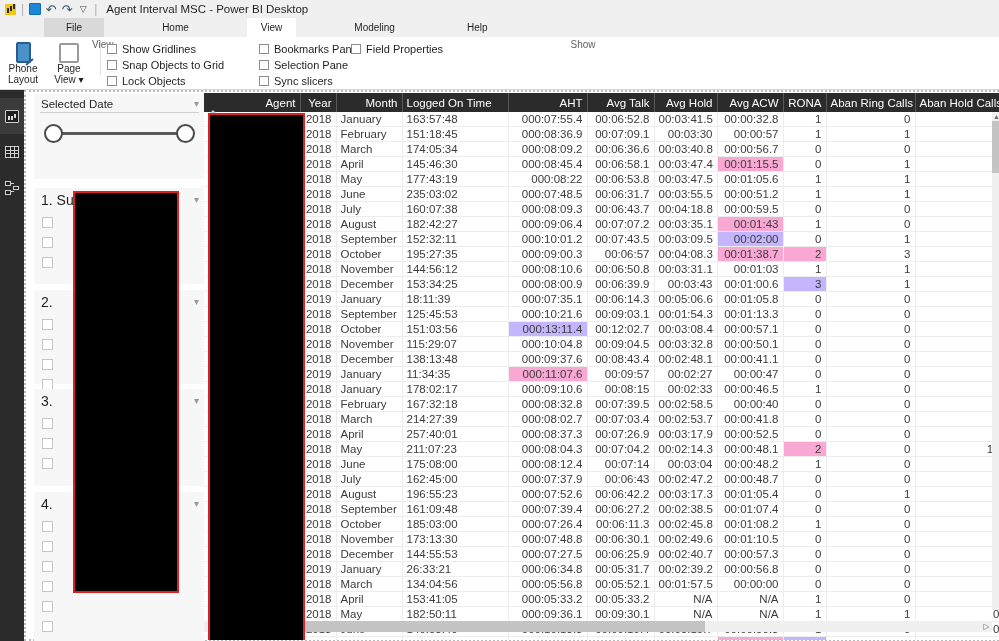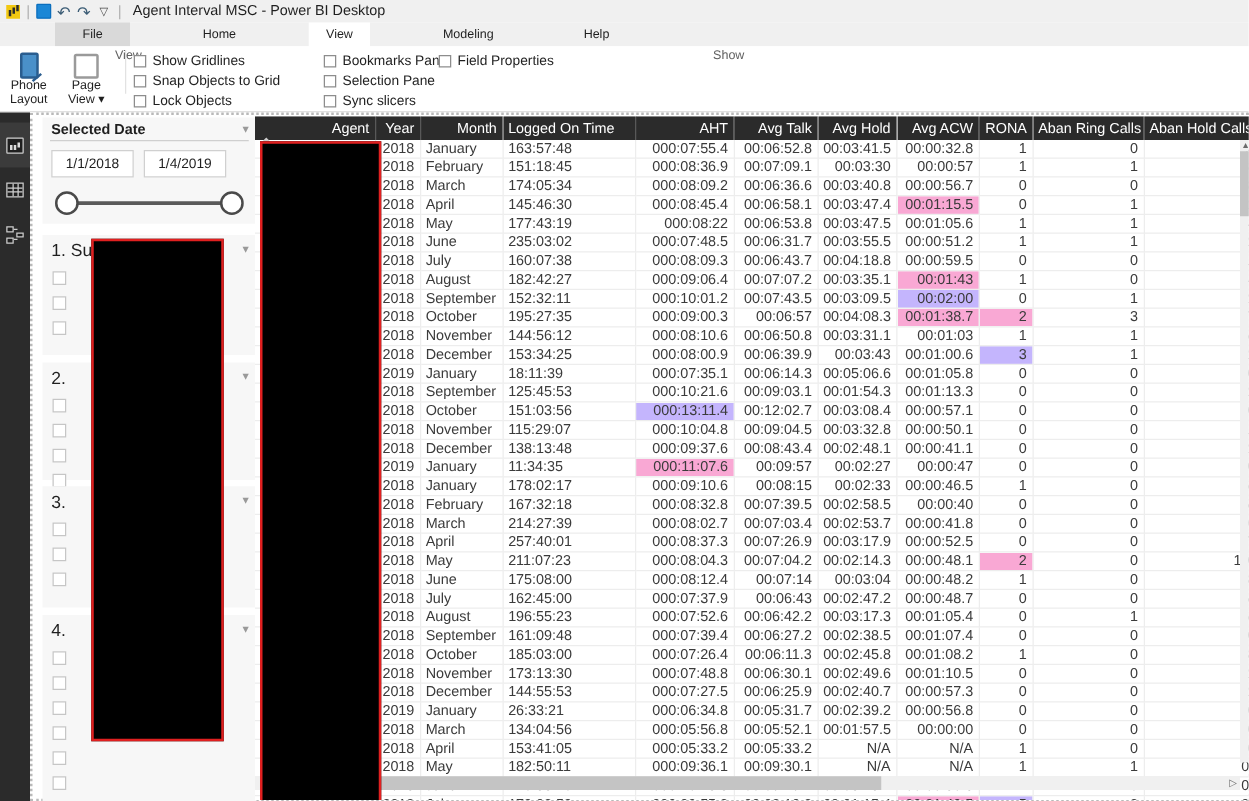--- a/index.html
+++ b/index.html
@@ -86,21 +86,21 @@
   .canvas {
     position:absolute; left:24px; top:90px; width:975px; height:551px;
     background:#ffffff;
     border:2px dotted #b9b9b9;
   }
 
   
   .slicerpane { position:absolute; left:8px; top:2px; width:171px; height:540px; }
   .slicer { background:#f7f7f7; position:relative; }
   .slicer-hd { display:flex; align-items:center; justify-content:space-between; padding:4px 6px 2px 7px;}
-  .slicer-title { font-size:11.5px; color:#1f1f1f; font-weight:bold; }
+  .slicer-title { font-size:11.5px; color:#1f1f1f; font-weight:normal; }
   .chev { color:#9a9a9a; font-size:10px; line-height:10px; }
   .underline { height:1px; background:#cfcfcf; margin:0 6px; }
 
   .daterow { display:flex; gap:8px; padding:7px 7px 0 7px; }
   .datebox { width:66px; height:22px; border:1px solid #d0d0d0; background:#fff;
      font-size:11px; color:#1f1f1f; display:flex; align-items:center; justify-content:center;}
   .sliderwrap { position:relative; height:34px; margin:4px 10px 0 10px;}
   .track { position:absolute; left:10px; right:10px; top:15px; height:3px; background:#5a5a5a;}
   .knob { position:absolute; top:7px; width:19px;height:19px;border-radius:50%;background:#fff;border:2px solid #4a4a4a;}
   .knob.l{left:0;} .knob.r{right:0;}
@@ -257,24 +257,20 @@
   <div class="canvas">
 
     <div class="slicerpane">
 
       <div class="slicer" style="height:85px;">
         <div class="slicer-hd">
           <span class="slicer-title">Selected Date</span>
           <span class="chev">▾</span>
         </div>
         <div class="underline"></div>
-        <div class="daterow">
-          <div class="datebox">1/1/2018</div>
-          <div class="datebox">1/4/2019</div>
-        </div>
         <div class="sliderwrap">
           <div class="track"></div>
           <div class="knob l"></div>
           <div class="knob r"></div>
         </div>
       </div>
 
       <div style="height:9px;background:#fff;"></div>
 
       <div class="slicer" style="height:96px;">

